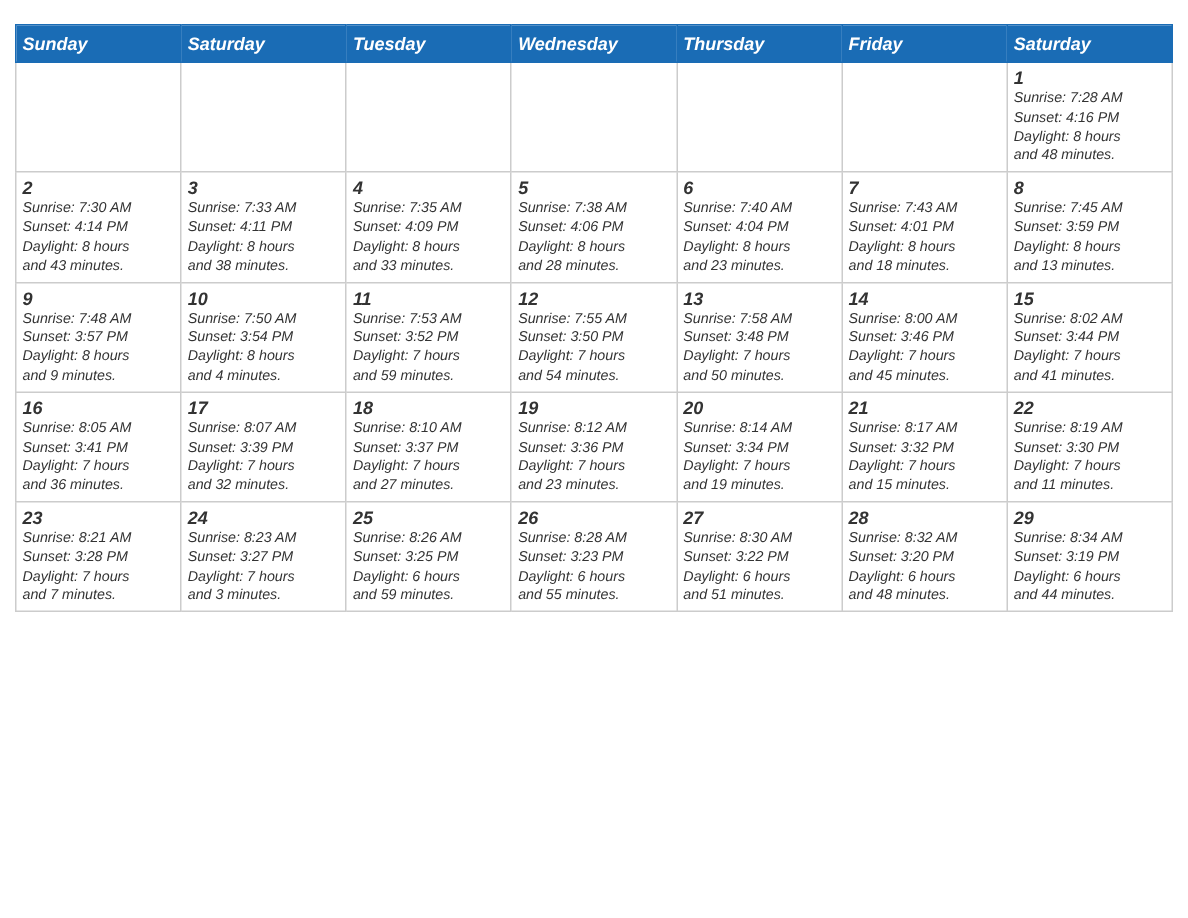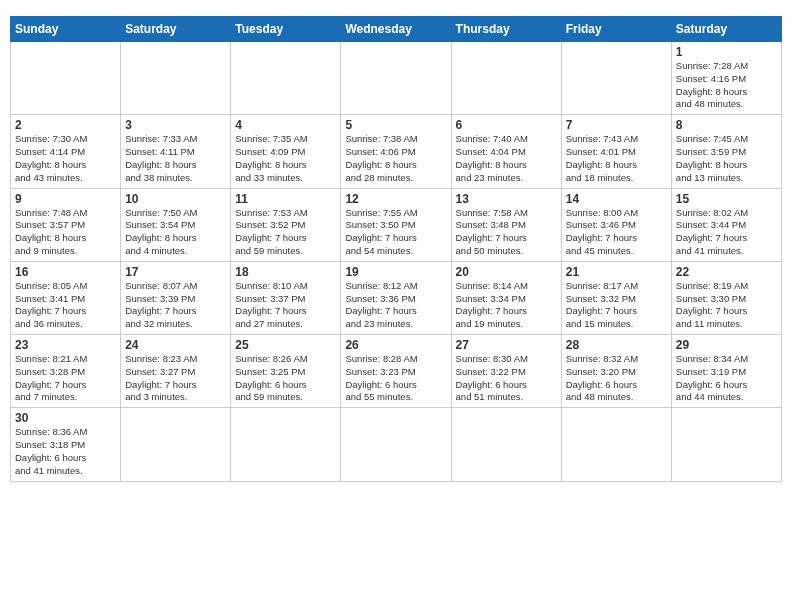--- a/index.html
+++ b/index.html
@@ -43,20 +43,21 @@
       color: #222;
     }
     .calendar-subtitle {
       font-size: 14px;
       color: #444;
     }
     .calendar {
       width: 100%;
       border-collapse: collapse;
       border: 1px solid #ccc;
+      font-style: italic;
     }
     .calendar th {
       background: #1a6cb5;
       color: #fff;
       font-size: 12px;
       padding: 5px 4px;
       text-align: left;
       border: 1px solid #1a6cb5;
       font-weight: bold;
     }
@@ -318,29 +319,14 @@
 and 48 minutes.</div>
         </td>
         <td>
           <span class="day-num">29</span>
           <div class="day-info" style="white-space: pre-line;">Sunrise: 8:34 AM
 Sunset: 3:19 PM
 Daylight: 6 hours
 and 44 minutes.</div>
         </td>
       </tr>
-      <tr>
-        <td>
-          <span class="day-num">30</span>
-          <div class="day-info" style="white-space: pre-line;">Sunrise: 8:36 AM
-Sunset: 3:18 PM
-Daylight: 6 hours
-and 41 minutes.</div>
-        </td>
-        <td class="empty-cell"></td>
-        <td class="empty-cell"></td>
-        <td class="empty-cell"></td>
-        <td class="empty-cell"></td>
-        <td class="empty-cell"></td>
-        <td class="empty-cell"></td>
-      </tr>
     </tbody>
 </table>
 
 </body></html>

